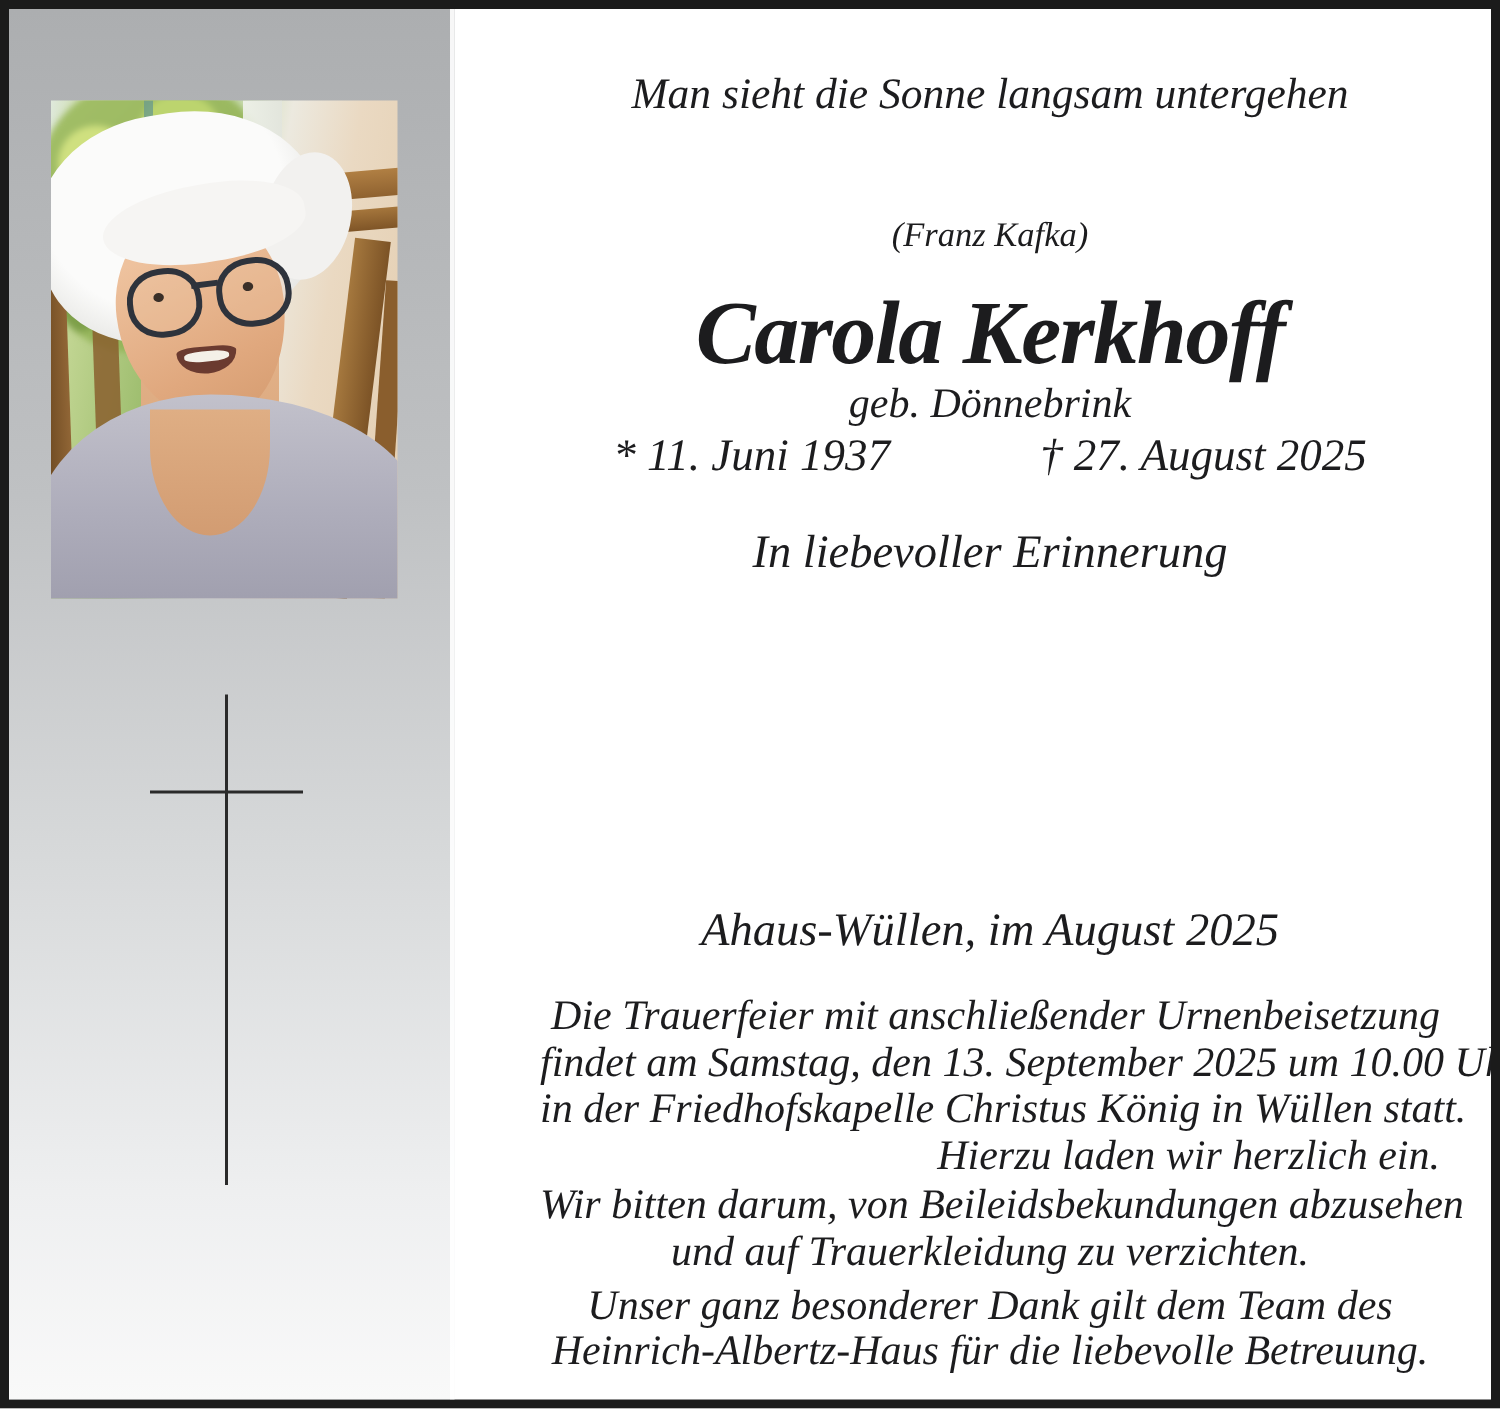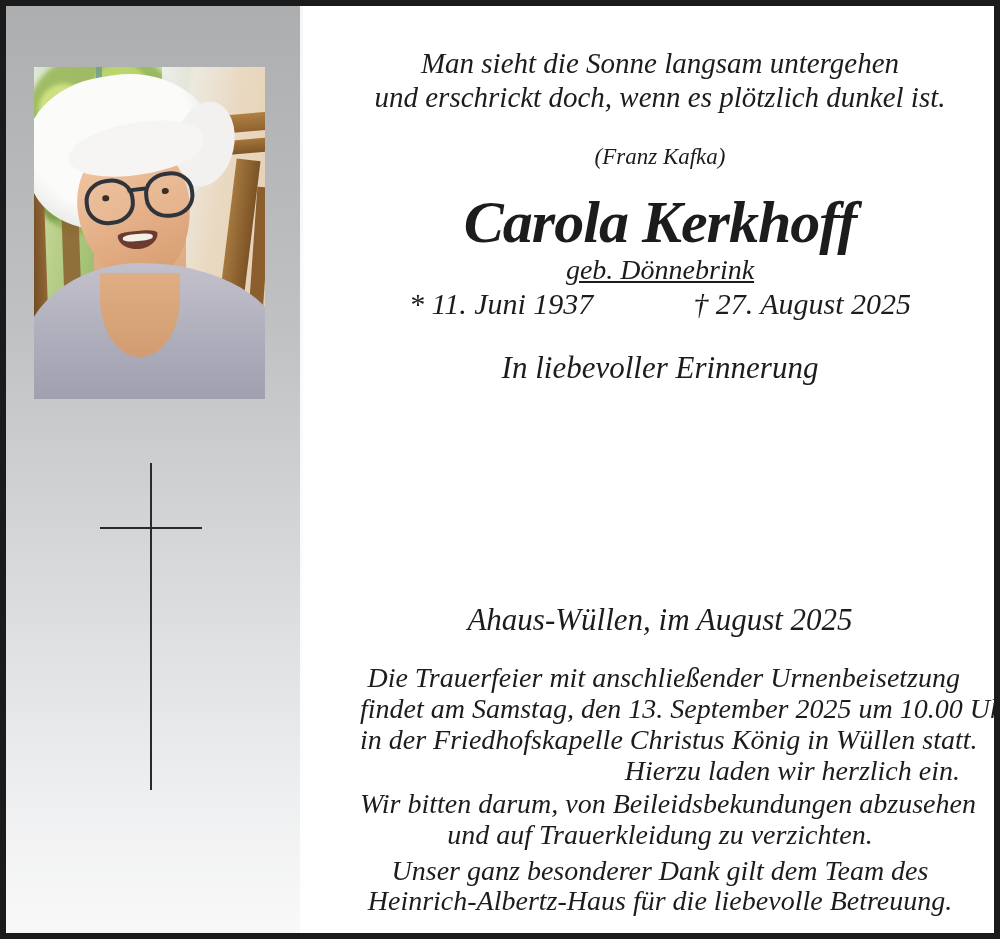--- a/index.html
+++ b/index.html
@@ -71,21 +71,21 @@
   
   .cross-v{position:absolute;left:144px;top:457px;width:2px;height:327px;background:#2a2a2a;}
   .cross-h{position:absolute;left:94px;top:521px;width:102px;height:2px;background:#2a2a2a;}
   
   .content{position:absolute;left:354px;top:0;width:600px;height:927px;text-align:center;font-style:italic;}
   .content .line{white-space:nowrap;}
   .block{position:absolute;left:0;width:100%;}
   .quote{top:40px;font-size:29px;line-height:34px;}
   .kafka{top:138px;font-size:23px;}
   .name{top:182px;font-size:60px;line-height:68px;font-weight:bold;letter-spacing:-1px;}
-  .maiden{top:248px;font-size:28px;text-decoration:underline;}
+  .maiden{top:248px;font-size:28px;}
   .dates{top:281px;font-size:30px;display:flex;justify-content:center;gap:100px;}
   .erinnerung{top:344px;font-size:31px;text-align:center;}
   .mourners{top:410px;font-size:35px;line-height:42px;font-weight:bold;}
   .place{top:596px;font-size:31px;}
   .funeral{top:656px;font-size:28px;line-height:31px;text-align:right;}
   .requests{top:782px;font-size:28px;line-height:31px;}
   .thanks{top:850px;font-size:28px;line-height:30px;}
 </style>
 </head>
 <body>
@@ -125,21 +125,20 @@
       </div>
 
       <div class="cross-v"></div>
       <div class="cross-h"></div>
     </div>
 
     <div class="content">
 
       <div class="block quote">
         <div class="line">Man sieht die Sonne langsam untergehen</div>
-        <div class="line">und erschrickt doch, wenn es plötzlich dunkel ist.</div>
       </div>
 
       <div class="block kafka">(Franz Kafka)</div>
 
       <div class="block name">Carola Kerkhoff</div>
 
       <div class="block maiden">geb. Dönnebrink</div>
 
       <div class="block dates">
         <span class="line">* 11. Juni 1937</span>

